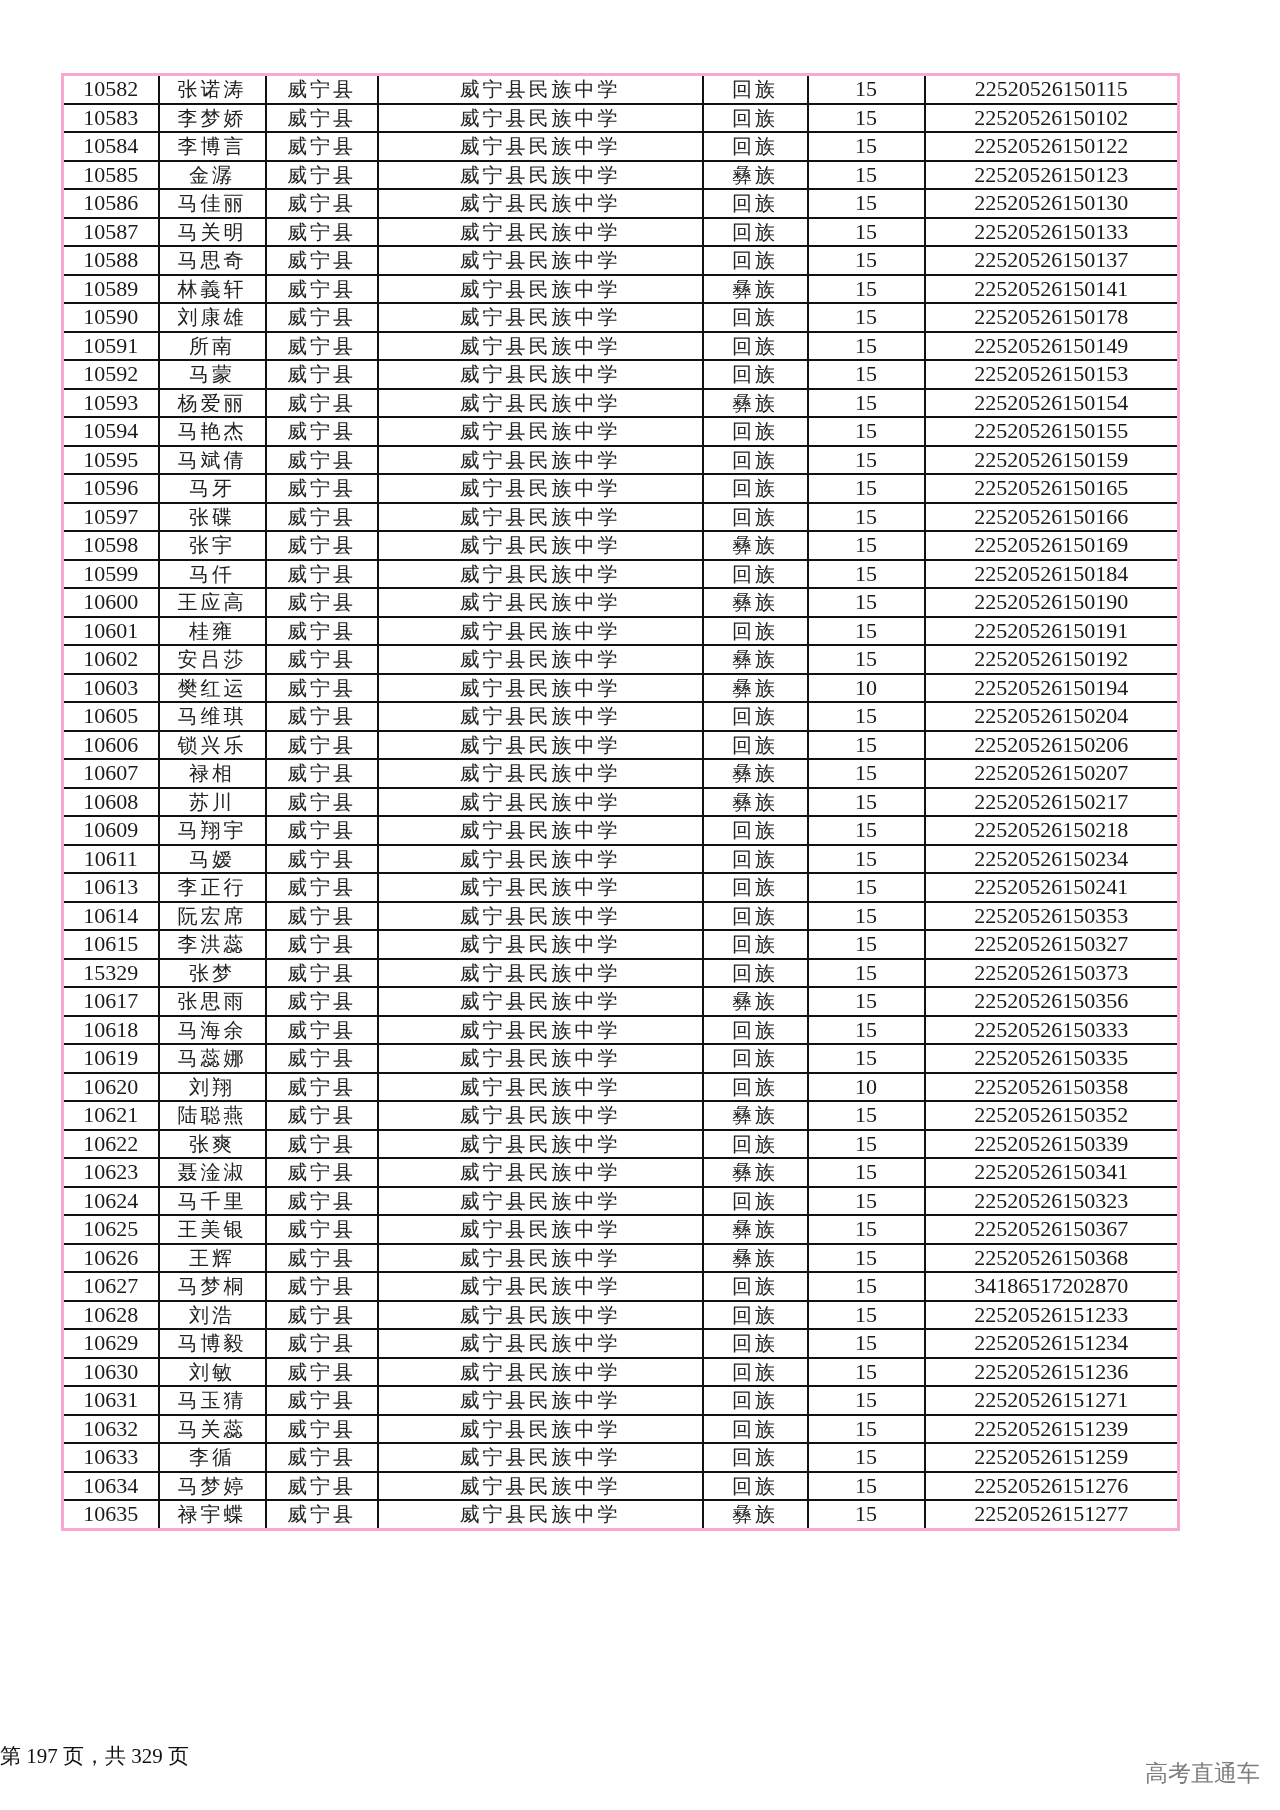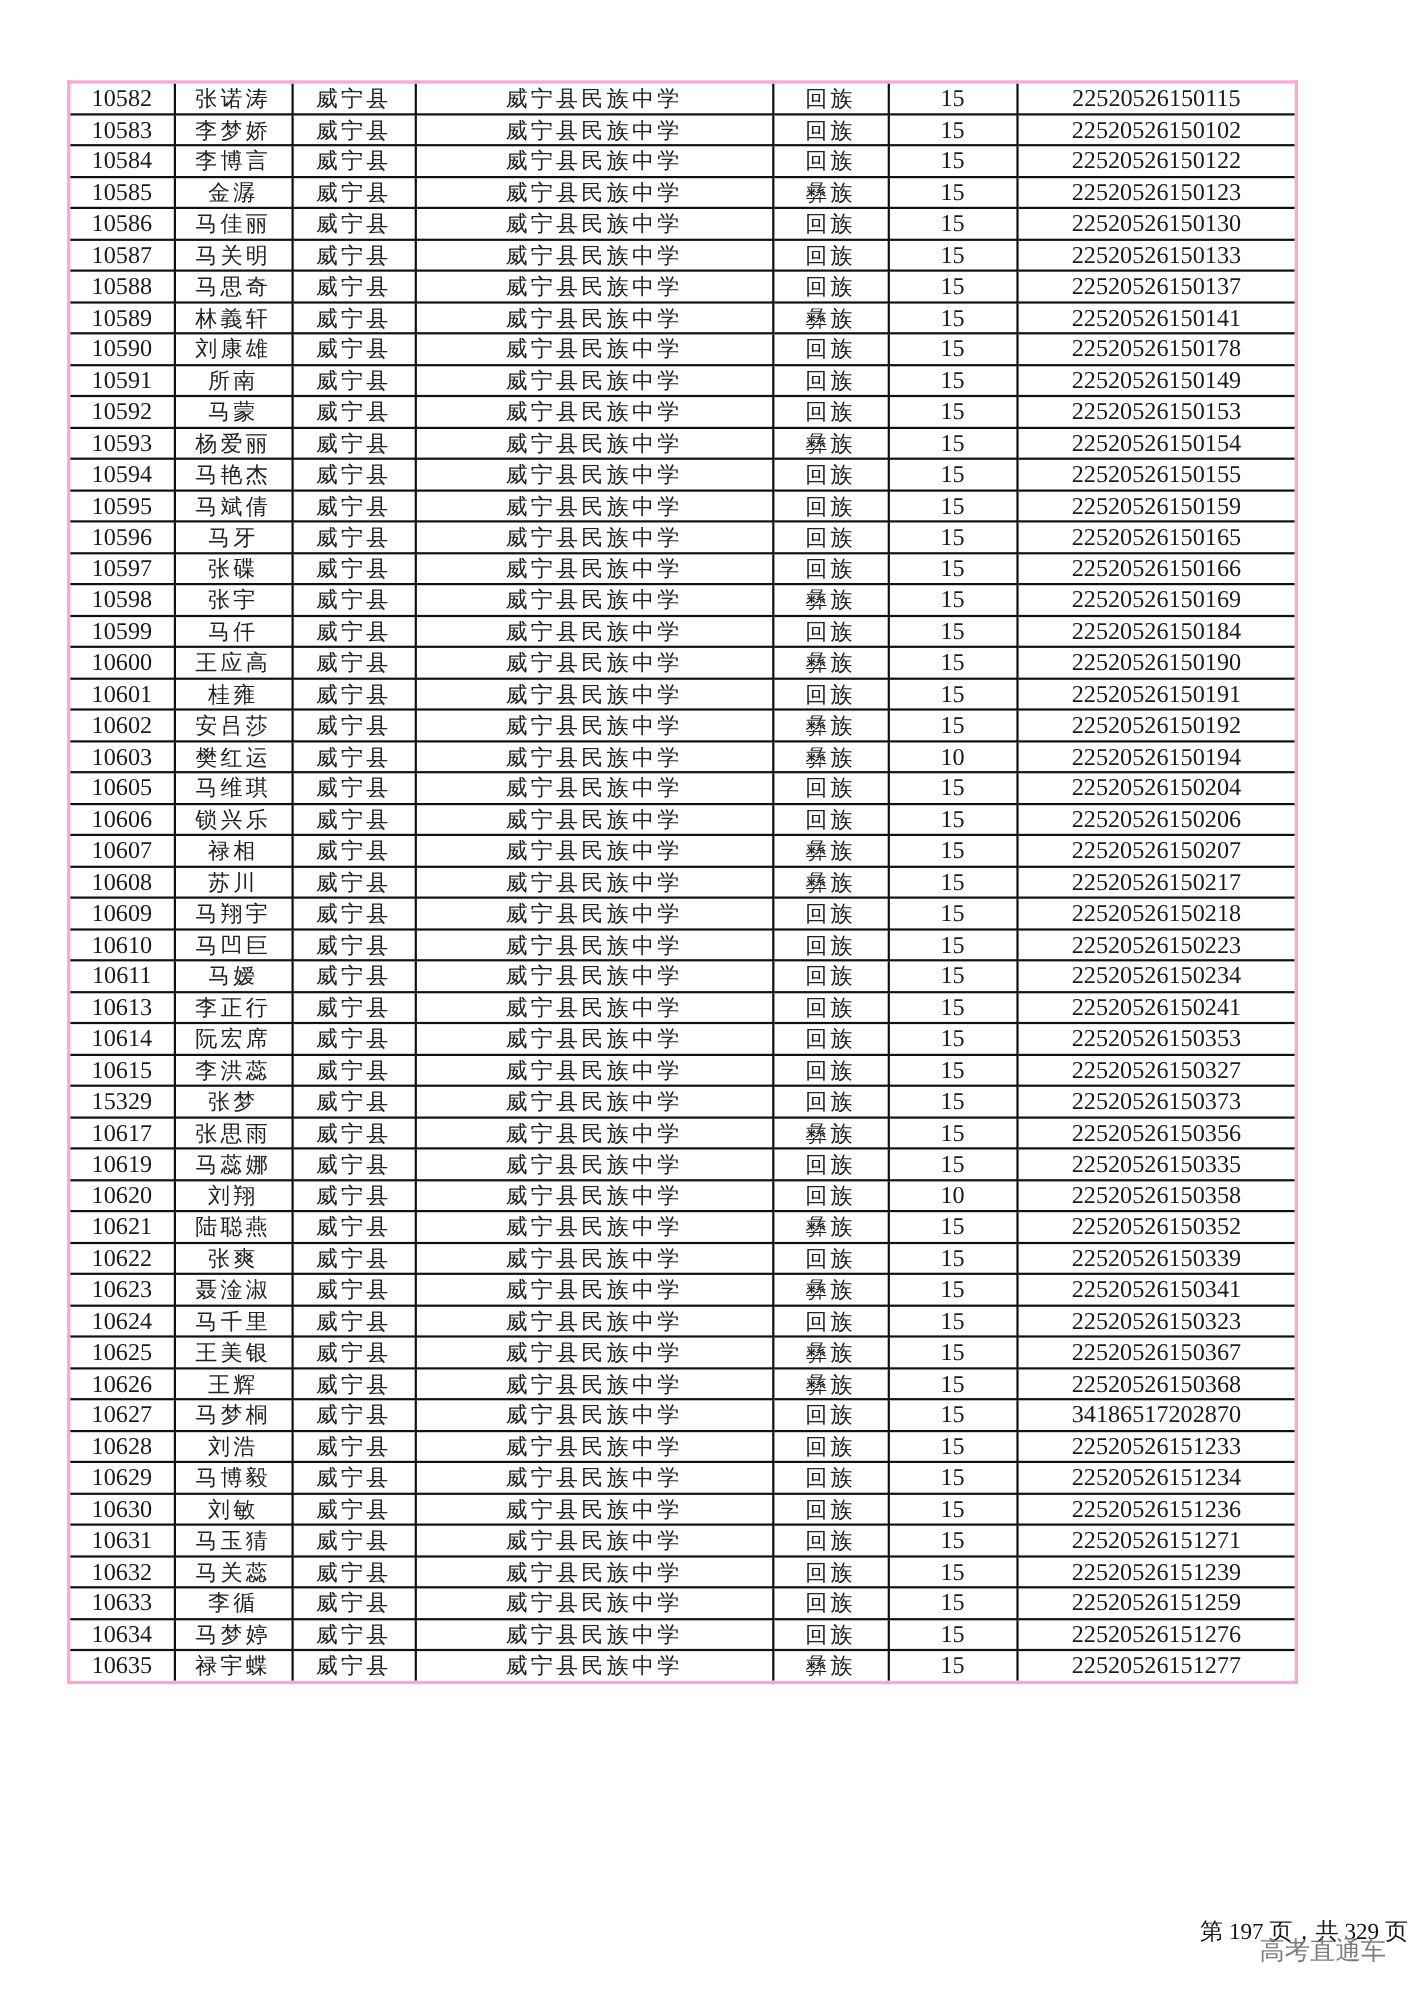--- a/index.html
+++ b/index.html
@@ -4,21 +4,21 @@
 <style>
   html, body { margin: 0; padding: 0; background: #ffffff; }
   body { width: 1280px; height: 1810px; position: relative; overflow: hidden;
          font-family: "DejaVu Serif", "Liberation Serif", serif; color: #1a1a1a; }
   .table-wrap { position: absolute; left: 61px; top: 73px; }
   table.roster { border-collapse: collapse; table-layout: fixed; border: 3px solid #f9a8d4; }
   table.roster td { border: 2px solid #111; height: 26.5px; padding: 0; text-align: center;
                     vertical-align: middle; font-size: 21px; line-height: 26px; white-space: nowrap; overflow: hidden; }
   table.roster td.num { font-family: "Liberation Serif", "DejaVu Serif", serif; font-size: 22px; }
   table.roster td.cjk { font-family: "DejaVu Sans", sans-serif; font-size: 20px; letter-spacing: 3px; color: #222; }
-  .footer { position: absolute; top: 1742px; left: 0; width: 1280px; text-align: right;
+  .footer { position: absolute; top: 1742px; left: 0; width: 1280px; text-align: left;
             font-family: "Liberation Serif", "DejaVu Serif", serif; font-size: 21px; color: #111; }
   .footer span { display: inline-block; }
   .watermark { position: absolute; right: 20px; top: 1758px; font-family: "DejaVu Sans", sans-serif;
                font-size: 23px; color: #7d7d7d; }
 </style>
 </head>
 <body>
 
 <div class="table-wrap">
   <table class="roster">
@@ -269,29 +269,20 @@
         <tr>
           <td class="num">10609</td>
           <td class="cjk">马翔宇</td>
           <td class="cjk">威宁县</td>
           <td class="cjk">威宁县民族中学</td>
           <td class="cjk">回族</td>
           <td class="num">15</td>
           <td class="num">22520526150218</td>
         </tr>
         <tr>
-          <td class="num">10610</td>
-          <td class="cjk">马凹巨</td>
-          <td class="cjk">威宁县</td>
-          <td class="cjk">威宁县民族中学</td>
-          <td class="cjk">回族</td>
-          <td class="num">15</td>
-          <td class="num">22520526150223</td>
-        </tr>
-        <tr>
           <td class="num">10611</td>
           <td class="cjk">马嫒</td>
           <td class="cjk">威宁县</td>
           <td class="cjk">威宁县民族中学</td>
           <td class="cjk">回族</td>
           <td class="num">15</td>
           <td class="num">22520526150234</td>
         </tr>
         <tr>
           <td class="num">10613</td>
@@ -330,20 +321,29 @@
           <td class="num">22520526150373</td>
         </tr>
         <tr>
           <td class="num">10617</td>
           <td class="cjk">张思雨</td>
           <td class="cjk">威宁县</td>
           <td class="cjk">威宁县民族中学</td>
           <td class="cjk">彝族</td>
           <td class="num">15</td>
           <td class="num">22520526150356</td>
+        </tr>
+        <tr>
+          <td class="num">10618</td>
+          <td class="cjk">马海余</td>
+          <td class="cjk">威宁县</td>
+          <td class="cjk">威宁县民族中学</td>
+          <td class="cjk">回族</td>
+          <td class="num">15</td>
+          <td class="num">22520526150333</td>
         </tr>
         <tr>
           <td class="num">10619</td>
           <td class="cjk">马蕊娜</td>
           <td class="cjk">威宁县</td>
           <td class="cjk">威宁县民族中学</td>
           <td class="cjk">回族</td>
           <td class="num">15</td>
           <td class="num">22520526150335</td>
         </tr>

